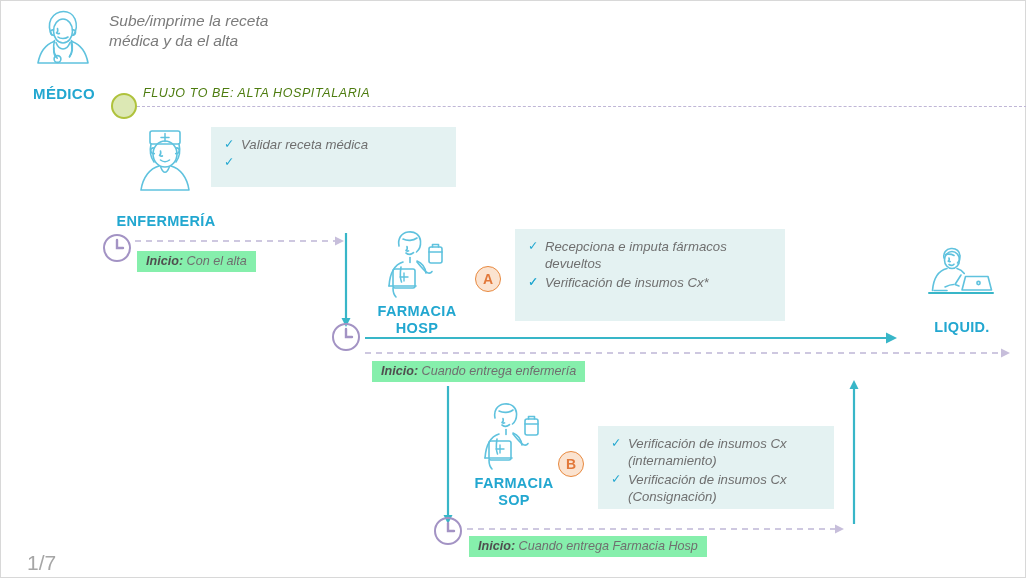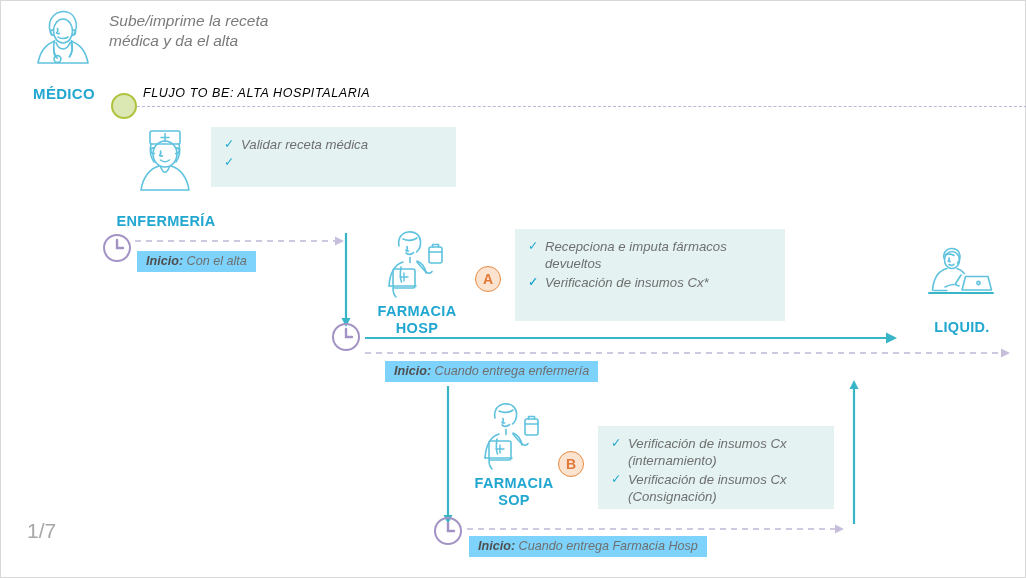--- a/index.html
+++ b/index.html
@@ -6,33 +6,33 @@
   body{width:1026px;height:578px;overflow:hidden;
        font-family:"Liberation Sans","DejaVu Sans",sans-serif;}
   .canvas{position:relative;width:1026px;height:578px;background:#fff;
           border:1px solid #d8d8d8;box-sizing:border-box;}
   .abs{position:absolute;}
 
   
   .role-label{font-weight:bold;letter-spacing:.3px;color:#22A7D0;text-align:center;
               line-height:1.15;}
   .desc{font-style:italic;color:#7b7b7b;line-height:1.28;}
-  .flow-title{font-style:italic;color:#000000;letter-spacing:.6px;font-size:12.5px;}
-  .page-num{color:#a6a6a6;font-size:21px;}
+  .flow-title{font-style:italic;color:#4d7c0f;letter-spacing:.6px;font-size:12.5px;}
+  .page-num{color:#a6a6a6;font-size:21px;margin-top:32px;}
 
   
   .taskbox{background:#E4F2F2;box-sizing:border-box;padding:9px 13px 10px 13px;}
   .taskbox ul{margin:0;padding:0;list-style:none;}
   .taskbox li{position:relative;padding-left:17px;font-style:italic;color:#6f6f6f;
               font-size:13.2px;line-height:1.32;margin:0 0 1px 0;}
   .taskbox li .chk{position:absolute;left:0;top:0;color:#22A7D0;font-style:normal;
                    font-size:12.5px;font-weight:bold;}
 
   
-  .chip{background:#7dd3fc;display:inline-block;padding:3px 9px 4px 9px;
+  .chip{background:#86efac;display:inline-block;padding:3px 9px 4px 9px;
         font-size:12.6px;color:#6f6f6f;font-style:italic;white-space:nowrap;}
   .chip b{color:#4f4f4f;font-style:italic;font-weight:bold;}
 
   
   .badge{width:26px;height:26px;border-radius:50%;background:#FBE3D0;
          border:1.6px solid #E8893F;color:#E2783A;font-weight:bold;font-size:14px;
          display:flex;align-items:center;justify-content:center;box-sizing:border-box;}
 
   
   .greendot{width:26px;height:26px;border-radius:50%;background:#DCE8B4;
@@ -166,21 +166,21 @@
     </svg>
   </div>
 
   <div class="abs" style="left:364px;top:345px;width:660px;height:14px;">
     <svg width="660" height="14" viewBox="0 0 660 14">
       <line x1="0" y1="7" x2="636" y2="7" stroke="#BFB6D6" stroke-width="1.6" stroke-dasharray="6,5"></line>
       <path d="M636 2.5 L645 7 L636 11.5 Z" fill="#C7BEDB"></path>
     </svg>
   </div>
 
-  <div class="abs chip" style="left:384px;top:360px;"><b>Inicio:</b> <span>Cuando entrega enfermería</span></div>
+  <div class="abs chip" style="left:371px;top:360px;"><b>Inicio:</b> <span>Cuando entrega enfermería</span></div>
 
   <div class="abs" style="left:438px;top:385px;width:18px;height:140px;">
     <svg width="18" height="140" viewBox="0 0 18 140">
       <line x1="9" y1="0" x2="9" y2="130" stroke="#38B6C8" stroke-width="2.2"></line>
       <path d="M4.5 129 L9 138 L13.5 129 Z" fill="#38B6C8"></path>
     </svg>
   </div>
 
   <div class="abs" style="left:474px;top:400px;width:78px;height:72px;">
     <svg width="78" height="72" viewBox="0 0 78 72" fill="none" stroke="#5FC2DE" stroke-width="1.6" stroke-linecap="round" stroke-linejoin="round">

